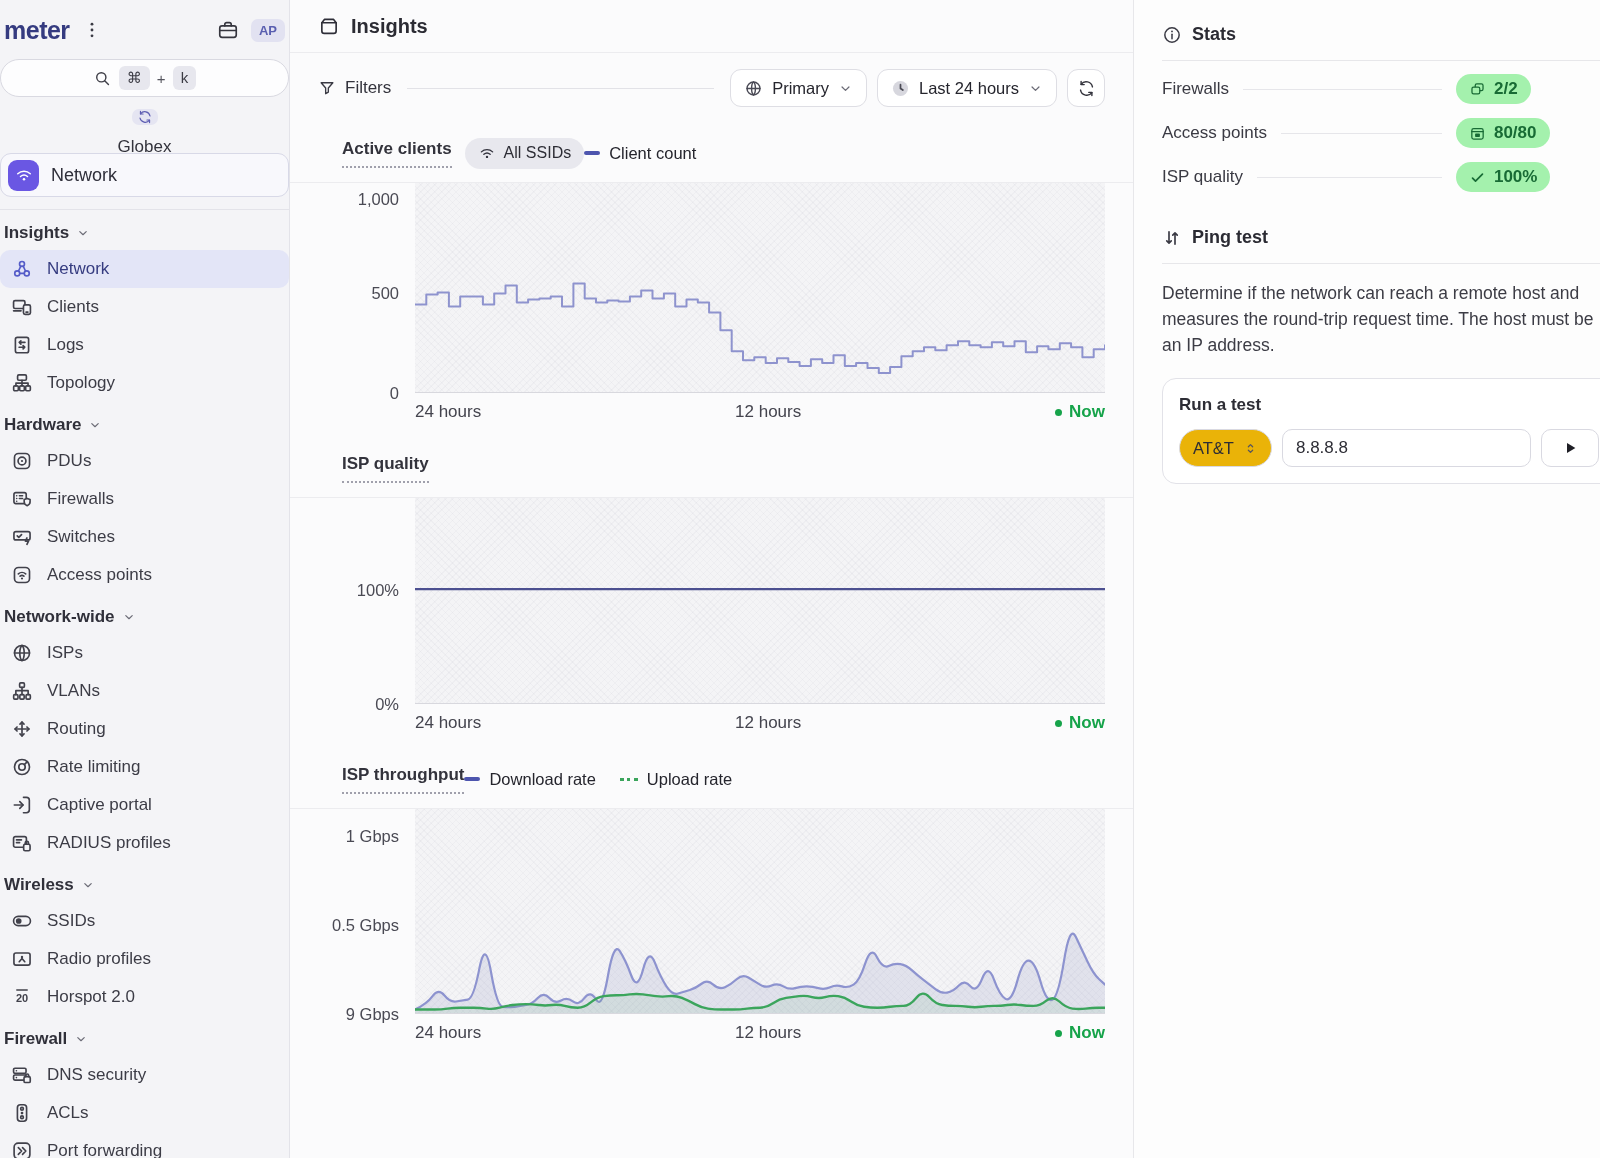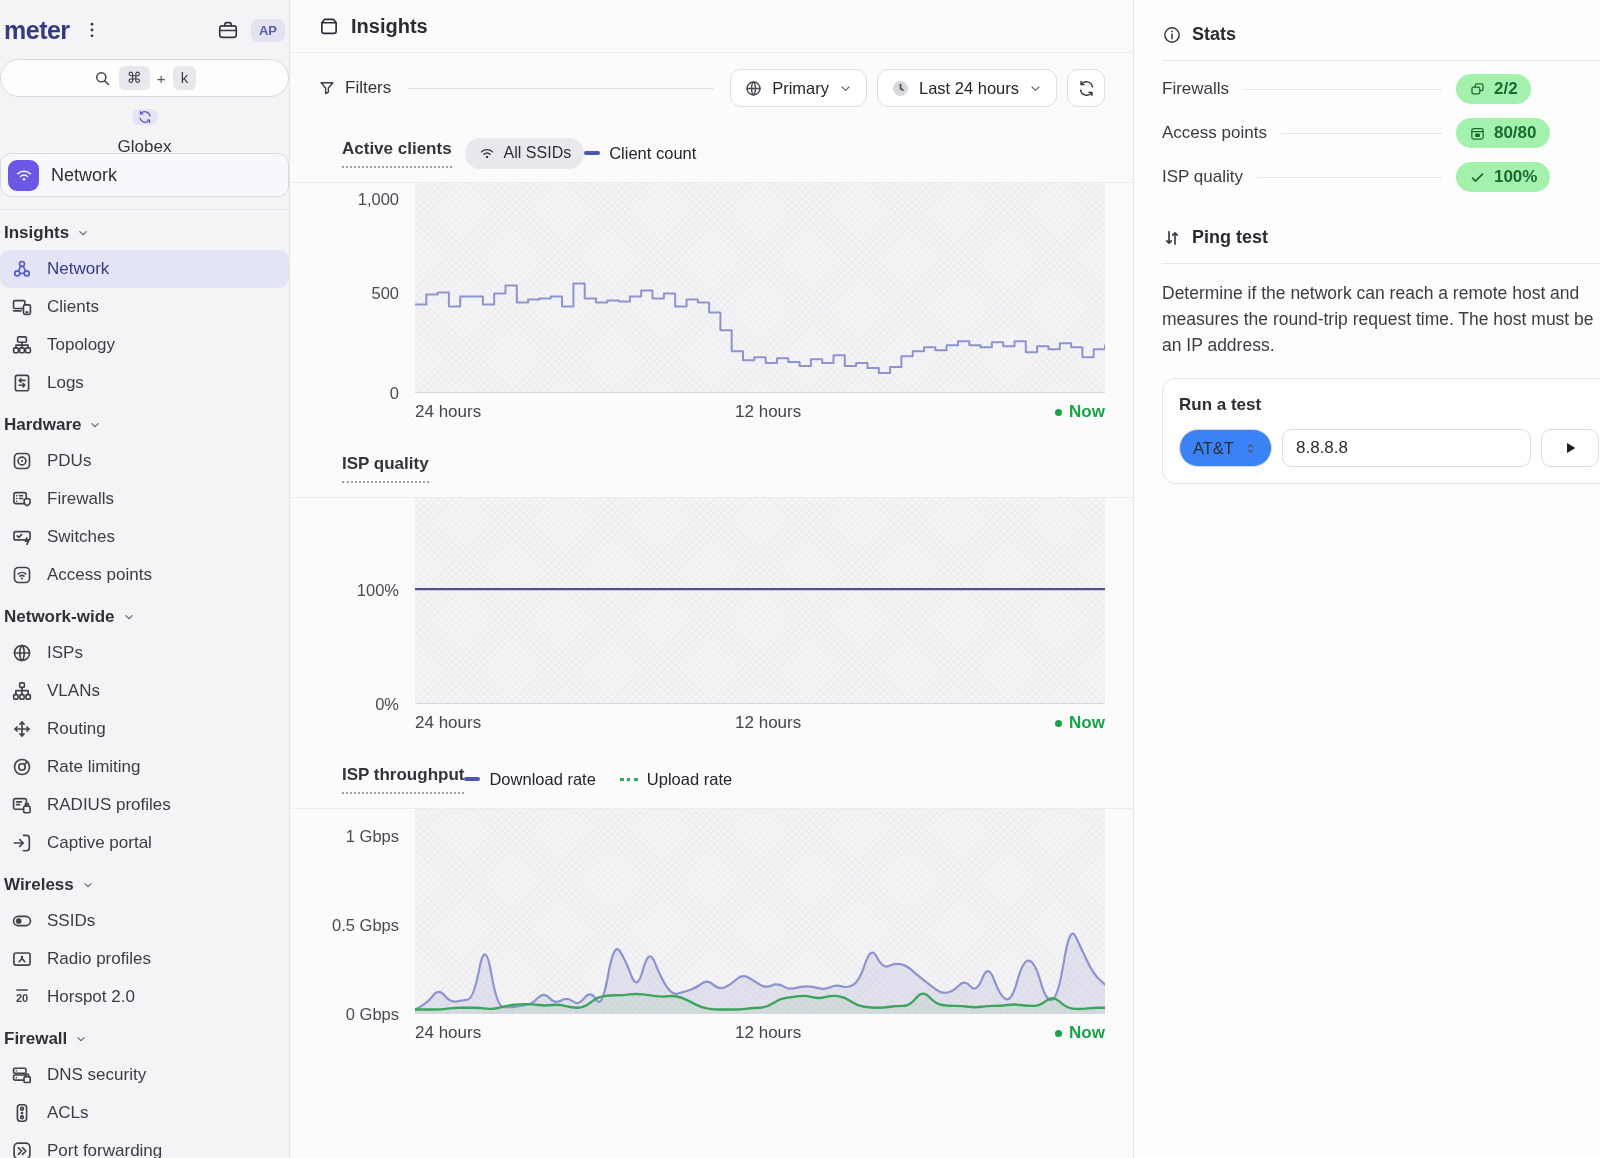--- a/index.html
+++ b/index.html
@@ -99,21 +99,21 @@
   .stat-pillbox{width:160px;}
   .stat-pill{display:inline-flex;align-items:center;gap:8px;background:#a4f1ad;color:#186b35;
     border-radius:17px;padding:5px 13px;font-size:17px;font-weight:600;}
   .stat-pill .sicon{display:grid;color:#186b35;}
   .ping-head{margin-top:28px;}
   .ping-desc{font-size:17.5px;color:#3c3c45;line-height:26px;margin-top:16px;}
   .run-card{margin-top:20px;border:1px solid #e2e2e8;border-radius:14px;padding:16px;background:#fff;}
   .run-title{font-size:17px;font-weight:600;color:#2d2d35;}
   .run-controls{display:flex;gap:10px;margin-top:14px;align-items:center;}
   .select-pill{display:flex;align-items:center;gap:9px;height:38px;padding:0 13px;
-    border:1px solid #d9d9e1;border-radius:19px;font-size:16.5px;color:#2d2d35;background:#3b82f6;cursor:pointer;}
+    border:1px solid #d9d9e1;border-radius:19px;font-size:16.5px;color:#2d2d35;background:#eab308;cursor:pointer;}
   .select-pill .uicon{color:#55555f;display:grid;}
   .host-input{flex:1;height:38px;border:1px solid #d9d9e1;border-radius:10px;padding:0 13px;
     font-size:17px;color:#2d2d35;background:#fff;min-width:0;font-family:"Liberation Sans",sans-serif;}
   .play-btn{width:58px;height:38px;border:1px solid #d9d9e1;border-radius:10px;background:#fff;
     display:grid;place-items:center;color:#1f1f26;cursor:pointer;}
   svg.ic{display:block;}
 </style>
 </head>
 <body>
 
@@ -203,39 +203,39 @@
               <path d="M2.8 16.2h8.2"></path>
               <rect x="13.6" y="9.6" width="7.6" height="10.4" rx="1.8" fill="#f4f4f7"></rect>
               <path d="M16.4 17.6h2"></path>
             </svg>
           </span>
           <span>Clients</span>
         </div>
         <div class="side-item">
           <span class="iicon">
             <svg class="ic" width="22" height="22" viewBox="0 0 24 24" fill="none" stroke="currentColor" stroke-width="1.8" stroke-linecap="round" stroke-linejoin="round">
+              <rect x="4.8" y="3.6" width="14.4" height="16.8" rx="2.2"></rect>
+              <path d="M15.2 9.2H9M10.8 7.4L9 9.2l1.8 1.8"></path>
+              <path d="M8.8 14.4H15M13.2 12.6l1.8 1.8-1.8 1.8"></path>
+            </svg>
+          </span>
+          <span>Logs</span>
+        </div>
+        <div class="side-item">
+          <span class="iicon">
+            <svg class="ic" width="22" height="22" viewBox="0 0 24 24" fill="none" stroke="currentColor" stroke-width="1.8" stroke-linecap="round" stroke-linejoin="round">
               <rect x="7.2" y="3.2" width="9.6" height="5.8" rx="1.4"></rect>
               <rect x="2.9" y="15.2" width="5.1" height="5.2" rx="1.2"></rect>
               <rect x="9.45" y="15.2" width="5.1" height="5.2" rx="1.2"></rect>
               <rect x="16" y="15.2" width="5.1" height="5.2" rx="1.2"></rect>
               <path d="M12 9v3.1M12 12.1v3.1M5.4 15.2v-3.1h13.2v3.1"></path>
             </svg>
           </span>
           <span>Topology</span>
         </div>
-        <div class="side-item">
-          <span class="iicon">
-            <svg class="ic" width="22" height="22" viewBox="0 0 24 24" fill="none" stroke="currentColor" stroke-width="1.8" stroke-linecap="round" stroke-linejoin="round">
-              <rect x="4.8" y="3.6" width="14.4" height="16.8" rx="2.2"></rect>
-              <path d="M15.2 9.2H9M10.8 7.4L9 9.2l1.8 1.8"></path>
-              <path d="M8.8 14.4H15M13.2 12.6l1.8 1.8-1.8 1.8"></path>
-            </svg>
-          </span>
-          <span>Logs</span>
-        </div>
         <div class="section-label">
           <span>Hardware</span>
           <span class="chev">
             <svg class="ic" width="14" height="14" viewBox="0 0 24 24" fill="none" stroke="currentColor" stroke-width="1.8" stroke-linecap="round" stroke-linejoin="round">
               <path d="M6.5 9.5l5.5 5.5 5.5-5.5" stroke-width="2"></path>
             </svg>
           </span>
         </div>
         <div class="side-item">
           <span class="iicon">
@@ -323,37 +323,37 @@
               <circle cx="12" cy="12" r="8.2"></circle>
               <circle cx="12" cy="12" r="3.5"></circle>
               <path d="M14.5 9.5l3.3-3.3"></path>
             </svg>
           </span>
           <span>Rate limiting</span>
         </div>
         <div class="side-item">
           <span class="iicon">
             <svg class="ic" width="22" height="22" viewBox="0 0 24 24" fill="none" stroke="currentColor" stroke-width="1.8" stroke-linecap="round" stroke-linejoin="round">
+              <path d="M13.6 3.6h3.2a3.2 3.2 0 0 1 3.2 3.2v10.4a3.2 3.2 0 0 1-3.2 3.2h-3.2"></path>
+              <path d="M3.6 12h9.4"></path>
+              <path d="M9.6 8.4L13.2 12l-3.6 3.6"></path>
+            </svg>
+          </span>
+          <span>Captive portal</span>
+        </div>
+        <div class="side-item">
+          <span class="iicon">
+            <svg class="ic" width="22" height="22" viewBox="0 0 24 24" fill="none" stroke="currentColor" stroke-width="1.8" stroke-linecap="round" stroke-linejoin="round">
               <rect x="2.8" y="5" width="14" height="11.6" rx="2"></rect>
               <path d="M6 8.6h5.4M6 11.6h3.4"></path>
               <rect x="13.8" y="13.4" width="7" height="7" rx="1.6" fill="#f4f4f7"></rect>
               <path d="M15.5 13.4V12a1.8 1.8 0 0 1 3.6 0v1.4"></path>
             </svg>
           </span>
           <span>RADIUS profiles</span>
-        </div>
-        <div class="side-item">
-          <span class="iicon">
-            <svg class="ic" width="22" height="22" viewBox="0 0 24 24" fill="none" stroke="currentColor" stroke-width="1.8" stroke-linecap="round" stroke-linejoin="round">
-              <path d="M13.6 3.6h3.2a3.2 3.2 0 0 1 3.2 3.2v10.4a3.2 3.2 0 0 1-3.2 3.2h-3.2"></path>
-              <path d="M3.6 12h9.4"></path>
-              <path d="M9.6 8.4L13.2 12l-3.6 3.6"></path>
-            </svg>
-          </span>
-          <span>Captive portal</span>
         </div>
         <div class="section-label">
           <span>Wireless</span>
           <span class="chev">
             <svg class="ic" width="14" height="14" viewBox="0 0 24 24" fill="none" stroke="currentColor" stroke-width="1.8" stroke-linecap="round" stroke-linejoin="round">
               <path d="M6.5 9.5l5.5 5.5 5.5-5.5" stroke-width="2"></path>
             </svg>
           </span>
         </div>
         <div class="side-item">
@@ -575,21 +575,21 @@
               <span class="legend-item">
                 <span class="sw-dotted" style="border-top-color:#3ba55c"></span>
                 <span>Upload rate</span>
               </span>
             </div>
         </div>
         <div class="plot-row">
           <div class="ylabels" style="height:205px">
               <span style="top: 26.7391px;">1 Gbps</span>
               <span style="top: 115.87px;">0.5 Gbps</span>
-              <span style="top: 205px;">0 Gbps</span>
+              <span style="top: 205px;">9 Gbps</span>
             </div>
           <div class="plot" style="height:205px">
               <svg width="690" height="204">
                 <path d="M0,200.5 Q11.7,195.1 17.549999999999997,187.14999999999998 Q23.4,179.2 29.25,186.3 Q35.1,193.4 40.95,192.5 Q46.8,191.6 52.65,190.7 Q58.5,189.8 64.35,159.65 Q70.2,129.5 76.05000000000001,163.2 Q81.9,196.9 87.75,197.8 Q93.6,198.7 99.44999999999999,197.8 Q105.3,196.9 111.1,196 Q116.9,195.1 122.75,188.89999999999998 Q128.6,182.7 134.45,188.89999999999998 Q140.3,195.1 146.15,191.55 Q152,188 157.85,192.45 Q163.7,196.9 169.55,188.9 Q175.4,180.9 181.25,190.7 Q187.1,200.5 192.95,166.75 Q198.8,133 204.65,141.9 Q210.5,150.8 216.35,166.75 Q222.2,182.7 228.05,160.55 Q233.9,138.4 239.75,153.45 Q245.6,168.5 251.45,177.4 Q257.3,186.3 263.15,184.5 Q269,182.7 274.85,180.95 Q280.7,179.2 286.54999999999995,174.75 Q292.4,170.3 298.25,175.60000000000002 Q304.1,180.9 309.95000000000005,178.25 Q315.8,175.6 321.65,170.3 Q327.5,165 333.35,168.55 Q339.2,172.1 345,175.64999999999998 Q350.8,179.2 356.65,176.5 Q362.5,173.8 368.35,177.35000000000002 Q374.2,180.9 380.04999999999995,179.15 Q385.9,177.4 391.75,177.4 Q397.6,177.4 403.45000000000005,179.15 Q409.3,180.9 415.15,178.25 Q421,175.6 426.85,177.39999999999998 Q432.7,179.2 438.54999999999995,175.64999999999998 Q444.4,172.1 450.25,154.35 Q456.1,136.6 461.95000000000005,148.14999999999998 Q467.8,159.7 473.65,157 Q479.5,154.3 485.35,155.2 Q491.2,156.1 497.04999999999995,161.39999999999998 Q502.9,166.7 508.75,171.14999999999998 Q514.6,175.6 520.45,180.05 Q526.3,184.5 532.15,183.6 Q538,182.7 543.85,176.5 Q549.7,170.3 555.55,177.4 Q561.4,184.5 567.25,169.4 Q573.1,154.3 578.9000000000001,170.3 Q584.7,186.3 590.55,189.85000000000002 Q596.4,193.4 602.25,172.10000000000002 Q608.1,150.8 613.95,151.7 Q619.8,152.6 625.65,173 Q631.5,193.4 637.35,190.7 Q643.2,188 649.05,151.65 Q654.9,115.3 660.75,127.69999999999999 Q666.6,140.1 672.45,152.55 Q678.3,165 684.15,170.3 L690,175.6 L690,204 L0,204 Z" fill="rgba(150,155,200,0.20)" stroke="none"></path>
                 <path d="M0,200.5 Q11.7,195.1 17.549999999999997,187.14999999999998 Q23.4,179.2 29.25,186.3 Q35.1,193.4 40.95,192.5 Q46.8,191.6 52.65,190.7 Q58.5,189.8 64.35,159.65 Q70.2,129.5 76.05000000000001,163.2 Q81.9,196.9 87.75,197.8 Q93.6,198.7 99.44999999999999,197.8 Q105.3,196.9 111.1,196 Q116.9,195.1 122.75,188.89999999999998 Q128.6,182.7 134.45,188.89999999999998 Q140.3,195.1 146.15,191.55 Q152,188 157.85,192.45 Q163.7,196.9 169.55,188.9 Q175.4,180.9 181.25,190.7 Q187.1,200.5 192.95,166.75 Q198.8,133 204.65,141.9 Q210.5,150.8 216.35,166.75 Q222.2,182.7 228.05,160.55 Q233.9,138.4 239.75,153.45 Q245.6,168.5 251.45,177.4 Q257.3,186.3 263.15,184.5 Q269,182.7 274.85,180.95 Q280.7,179.2 286.54999999999995,174.75 Q292.4,170.3 298.25,175.60000000000002 Q304.1,180.9 309.95000000000005,178.25 Q315.8,175.6 321.65,170.3 Q327.5,165 333.35,168.55 Q339.2,172.1 345,175.64999999999998 Q350.8,179.2 356.65,176.5 Q362.5,173.8 368.35,177.35000000000002 Q374.2,180.9 380.04999999999995,179.15 Q385.9,177.4 391.75,177.4 Q397.6,177.4 403.45000000000005,179.15 Q409.3,180.9 415.15,178.25 Q421,175.6 426.85,177.39999999999998 Q432.7,179.2 438.54999999999995,175.64999999999998 Q444.4,172.1 450.25,154.35 Q456.1,136.6 461.95000000000005,148.14999999999998 Q467.8,159.7 473.65,157 Q479.5,154.3 485.35,155.2 Q491.2,156.1 497.04999999999995,161.39999999999998 Q502.9,166.7 508.75,171.14999999999998 Q514.6,175.6 520.45,180.05 Q526.3,184.5 532.15,183.6 Q538,182.7 543.85,176.5 Q549.7,170.3 555.55,177.4 Q561.4,184.5 567.25,169.4 Q573.1,154.3 578.9000000000001,170.3 Q584.7,186.3 590.55,189.85000000000002 Q596.4,193.4 602.25,172.10000000000002 Q608.1,150.8 613.95,151.7 Q619.8,152.6 625.65,173 Q631.5,193.4 637.35,190.7 Q643.2,188 649.05,151.65 Q654.9,115.3 660.75,127.69999999999999 Q666.6,140.1 672.45,152.55 Q678.3,165 684.15,170.3 L690,175.6" fill="none" stroke="#8d93cf" stroke-width="2.2" stroke-linecap="round" stroke-linejoin="round"></path>
                 <path d="M0,200.5 Q13,200.5 19.5,200.5 Q26,200.5 32.55,199.6 Q39.1,198.7 45.6,198.7 Q52.1,198.7 58.599999999999994,198.7 Q65.1,198.7 71.6,199.6 Q78.1,200.5 84.6,198.7 Q91.1,196.9 97.65,196 Q104.2,195.1 110.7,195.1 Q117.2,195.1 123.69999999999999,196 Q130.2,196.9 136.7,196 Q143.2,195.1 149.7,196.89999999999998 Q156.2,198.7 162.7,198.7 Q169.2,198.7 175.75,193.35 Q182.3,188 188.8,187.15 Q195.3,186.3 201.8,186.3 Q208.3,186.3 214.8,185.4 Q221.3,184.5 227.8,185.4 Q234.3,186.3 240.85000000000002,187.15 Q247.4,188 253.89999999999998,187.15 Q260.4,186.3 266.9,188.95 Q273.4,191.6 279.9,195.14999999999998 Q286.4,198.7 292.9,199.6 Q299.4,200.5 305.95,200.5 Q312.5,200.5 319,200.5 Q325.5,200.5 332,199.6 Q338.5,198.7 345,198.7 Q351.5,198.7 358,194.25 Q364.5,189.8 371,188.9 Q377.5,188 384.05,187.15 Q390.6,186.3 397.1,188.05 Q403.6,189.8 410.1,188.05 Q416.6,186.3 423.1,187.15 Q429.6,188 436.1,192.45 Q442.6,196.9 449.15,197.8 Q455.7,198.7 462.2,198.7 Q468.7,198.7 475.2,197.8 Q481.7,196.9 488.2,196.9 Q494.7,196.9 501.2,188.9 Q507.7,180.9 514.25,188 Q520.8,195.1 527.3,196 Q533.8,196.9 540.3,196.9 Q546.8,196.9 553.3,197.8 Q559.8,198.7 566.3,197.8 Q572.8,196.9 579.3,196.9 Q585.8,196.9 592.3499999999999,196 Q598.9,195.1 605.4,196 Q611.9,196.9 618.4,196.9 Q624.9,196.9 631.4,191.60000000000002 Q637.9,186.3 644.4,192.5 Q650.9,198.7 657.45,199.6 Q664,200.5 670.5,199.6 Q677,198.7 683.5,198.7 L690,198.7 L690,204 L0,204 Z" fill="rgba(80,170,100,0.10)" stroke="none"></path>
                 <path d="M0,200.5 Q13,200.5 19.5,200.5 Q26,200.5 32.55,199.6 Q39.1,198.7 45.6,198.7 Q52.1,198.7 58.599999999999994,198.7 Q65.1,198.7 71.6,199.6 Q78.1,200.5 84.6,198.7 Q91.1,196.9 97.65,196 Q104.2,195.1 110.7,195.1 Q117.2,195.1 123.69999999999999,196 Q130.2,196.9 136.7,196 Q143.2,195.1 149.7,196.89999999999998 Q156.2,198.7 162.7,198.7 Q169.2,198.7 175.75,193.35 Q182.3,188 188.8,187.15 Q195.3,186.3 201.8,186.3 Q208.3,186.3 214.8,185.4 Q221.3,184.5 227.8,185.4 Q234.3,186.3 240.85000000000002,187.15 Q247.4,188 253.89999999999998,187.15 Q260.4,186.3 266.9,188.95 Q273.4,191.6 279.9,195.14999999999998 Q286.4,198.7 292.9,199.6 Q299.4,200.5 305.95,200.5 Q312.5,200.5 319,200.5 Q325.5,200.5 332,199.6 Q338.5,198.7 345,198.7 Q351.5,198.7 358,194.25 Q364.5,189.8 371,188.9 Q377.5,188 384.05,187.15 Q390.6,186.3 397.1,188.05 Q403.6,189.8 410.1,188.05 Q416.6,186.3 423.1,187.15 Q429.6,188 436.1,192.45 Q442.6,196.9 449.15,197.8 Q455.7,198.7 462.2,198.7 Q468.7,198.7 475.2,197.8 Q481.7,196.9 488.2,196.9 Q494.7,196.9 501.2,188.9 Q507.7,180.9 514.25,188 Q520.8,195.1 527.3,196 Q533.8,196.9 540.3,196.9 Q546.8,196.9 553.3,197.8 Q559.8,198.7 566.3,197.8 Q572.8,196.9 579.3,196.9 Q585.8,196.9 592.3499999999999,196 Q598.9,195.1 605.4,196 Q611.9,196.9 618.4,196.9 Q624.9,196.9 631.4,191.60000000000002 Q637.9,186.3 644.4,192.5 Q650.9,198.7 657.45,199.6 Q664,200.5 670.5,199.6 Q677,198.7 683.5,198.7 L690,198.7" fill="none" stroke="#3ba55c" stroke-width="2.4" stroke-linecap="round" stroke-linejoin="round"></path>
               </svg>
             </div>
         </div>

